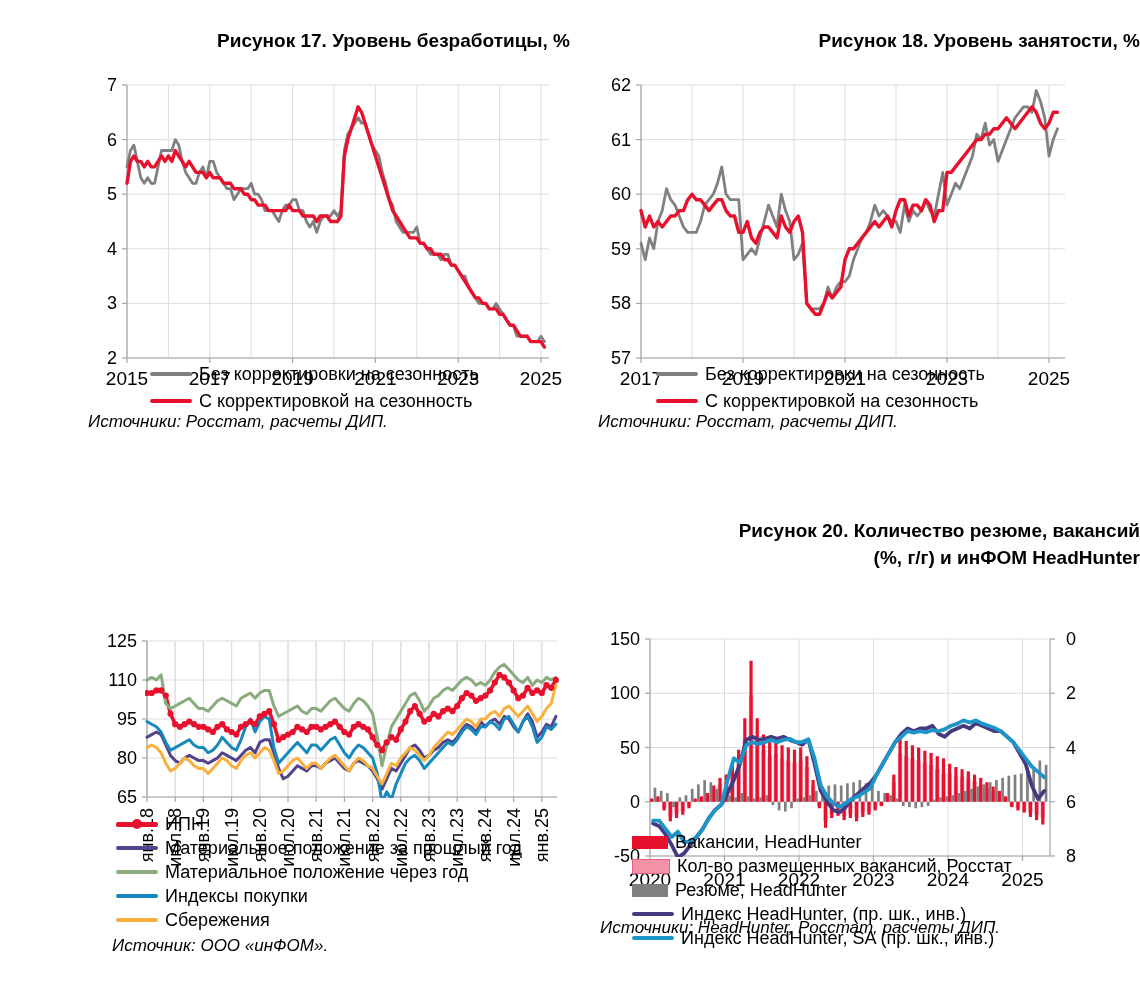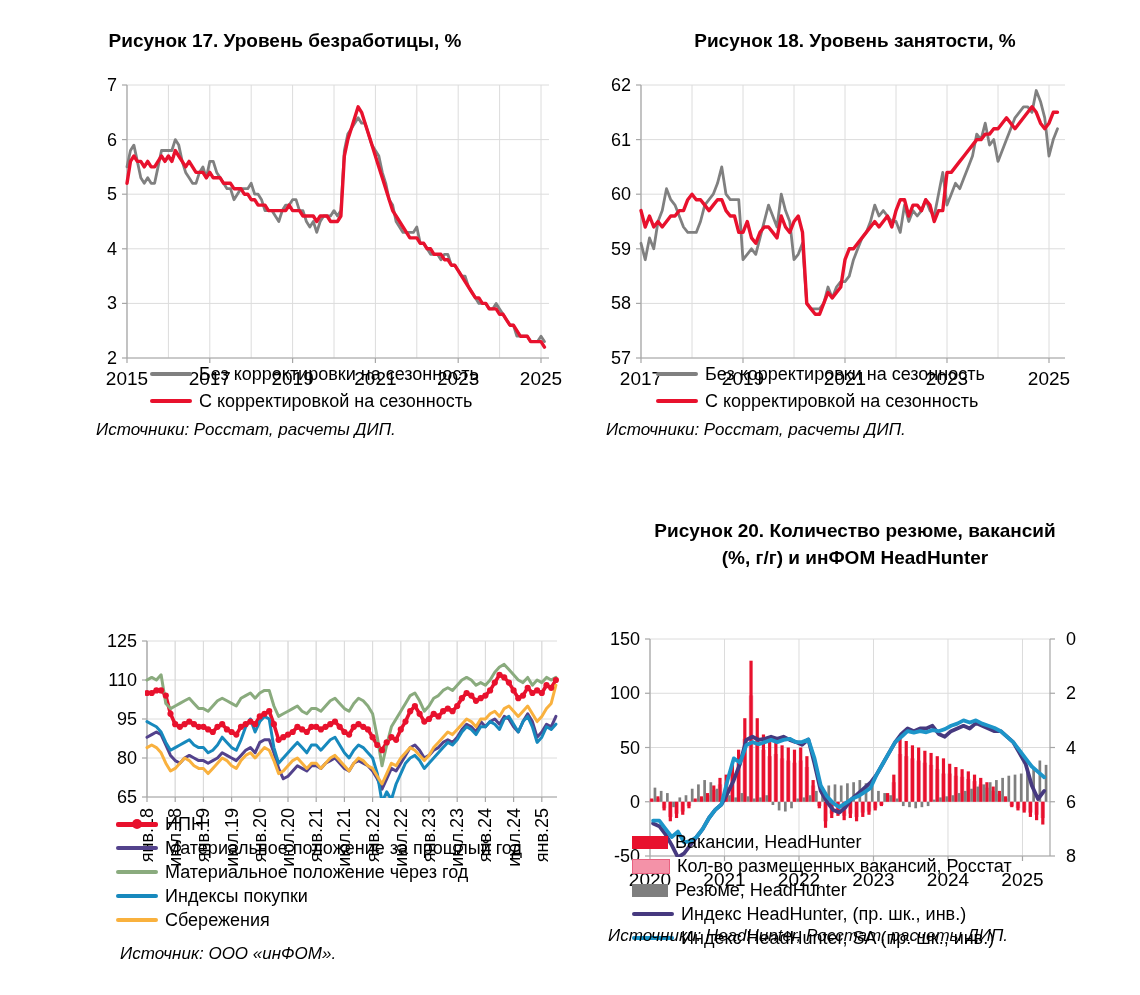--- a/index.html
+++ b/index.html
@@ -3,40 +3,40 @@
 <meta charset="utf-8">
 <style>
   html,body{margin:0;padding:0;background:#ffffff;}
   .canvas{position:relative;width:1140px;height:995px;background:#ffffff;
           font-family:"Liberation Sans", sans-serif;color:#000;overflow:hidden;}
   .cell{position:absolute;}
   #cell17{left:0;top:0;width:570px;height:460px;}
   #cell18{left:570px;top:0;width:570px;height:460px;}
   #cell19{left:0;top:490px;width:570px;height:505px;}
   #cell20{left:570px;top:490px;width:570px;height:505px;}
-  .title{position:absolute;left:0;right:0;top:8px;text-align:center;
+  .title{position:absolute;left:0;right:0;top:8px;text-align:right;
          font-weight:bold;font-size:19px;line-height:27px;}
   .title .tline{display:block;}
   .plot-svg{position:absolute;left:0;top:38px;}
   #cell19 .plot-svg, #cell20 .plot-svg{top:66px;}
   .legend{position:absolute;}
   #legend-fig17{left:150px;top:364px;}
   #legend-fig18{left:86px;top:364px;}
   #legend-fig19{left:116px;top:324px;text-align:right;}
   #legend-fig20{left:62px;top:342px;}
   .lrow{display:flex;align-items:center;margin-bottom:7px;}
   #legend-fig19 .lrow,#legend-fig20 .lrow{margin-bottom:4px;}
   .sw{flex:0 0 auto;}
   .sw-line{width:42px;height:4.5px;border-radius:2px;}
   .sw-wrap{position:relative;width:42px;height:13px;}
   .sw-wrap .bar{position:absolute;left:0;right:0;top:4.5px;height:4.5px;border-radius:2px;}
   .sw-wrap .dot{position:absolute;left:16px;top:1.5px;width:10px;height:10px;border-radius:50%;}
   .sw-rect{width:36px;height:13px;}
   .lbl{font-size:18px;line-height:20px;margin-left:7px;white-space:nowrap;}
-  .source{position:absolute;font-style:italic;font-size:17px;margin:8px;white-space:nowrap;}
+  .source{position:absolute;font-style:italic;font-size:17px;margin:0;white-space:nowrap;}
   #cell17 .source{left:88px;top:412px;}
   #cell18 .source{left:28px;top:412px;}
   #cell19 .source{left:112px;top:446px;}
   #cell20 .source{left:30px;top:428px;}
   svg text{fill:#000;}
 </style>
 </head>
 <body>
 
 <div class="canvas">

